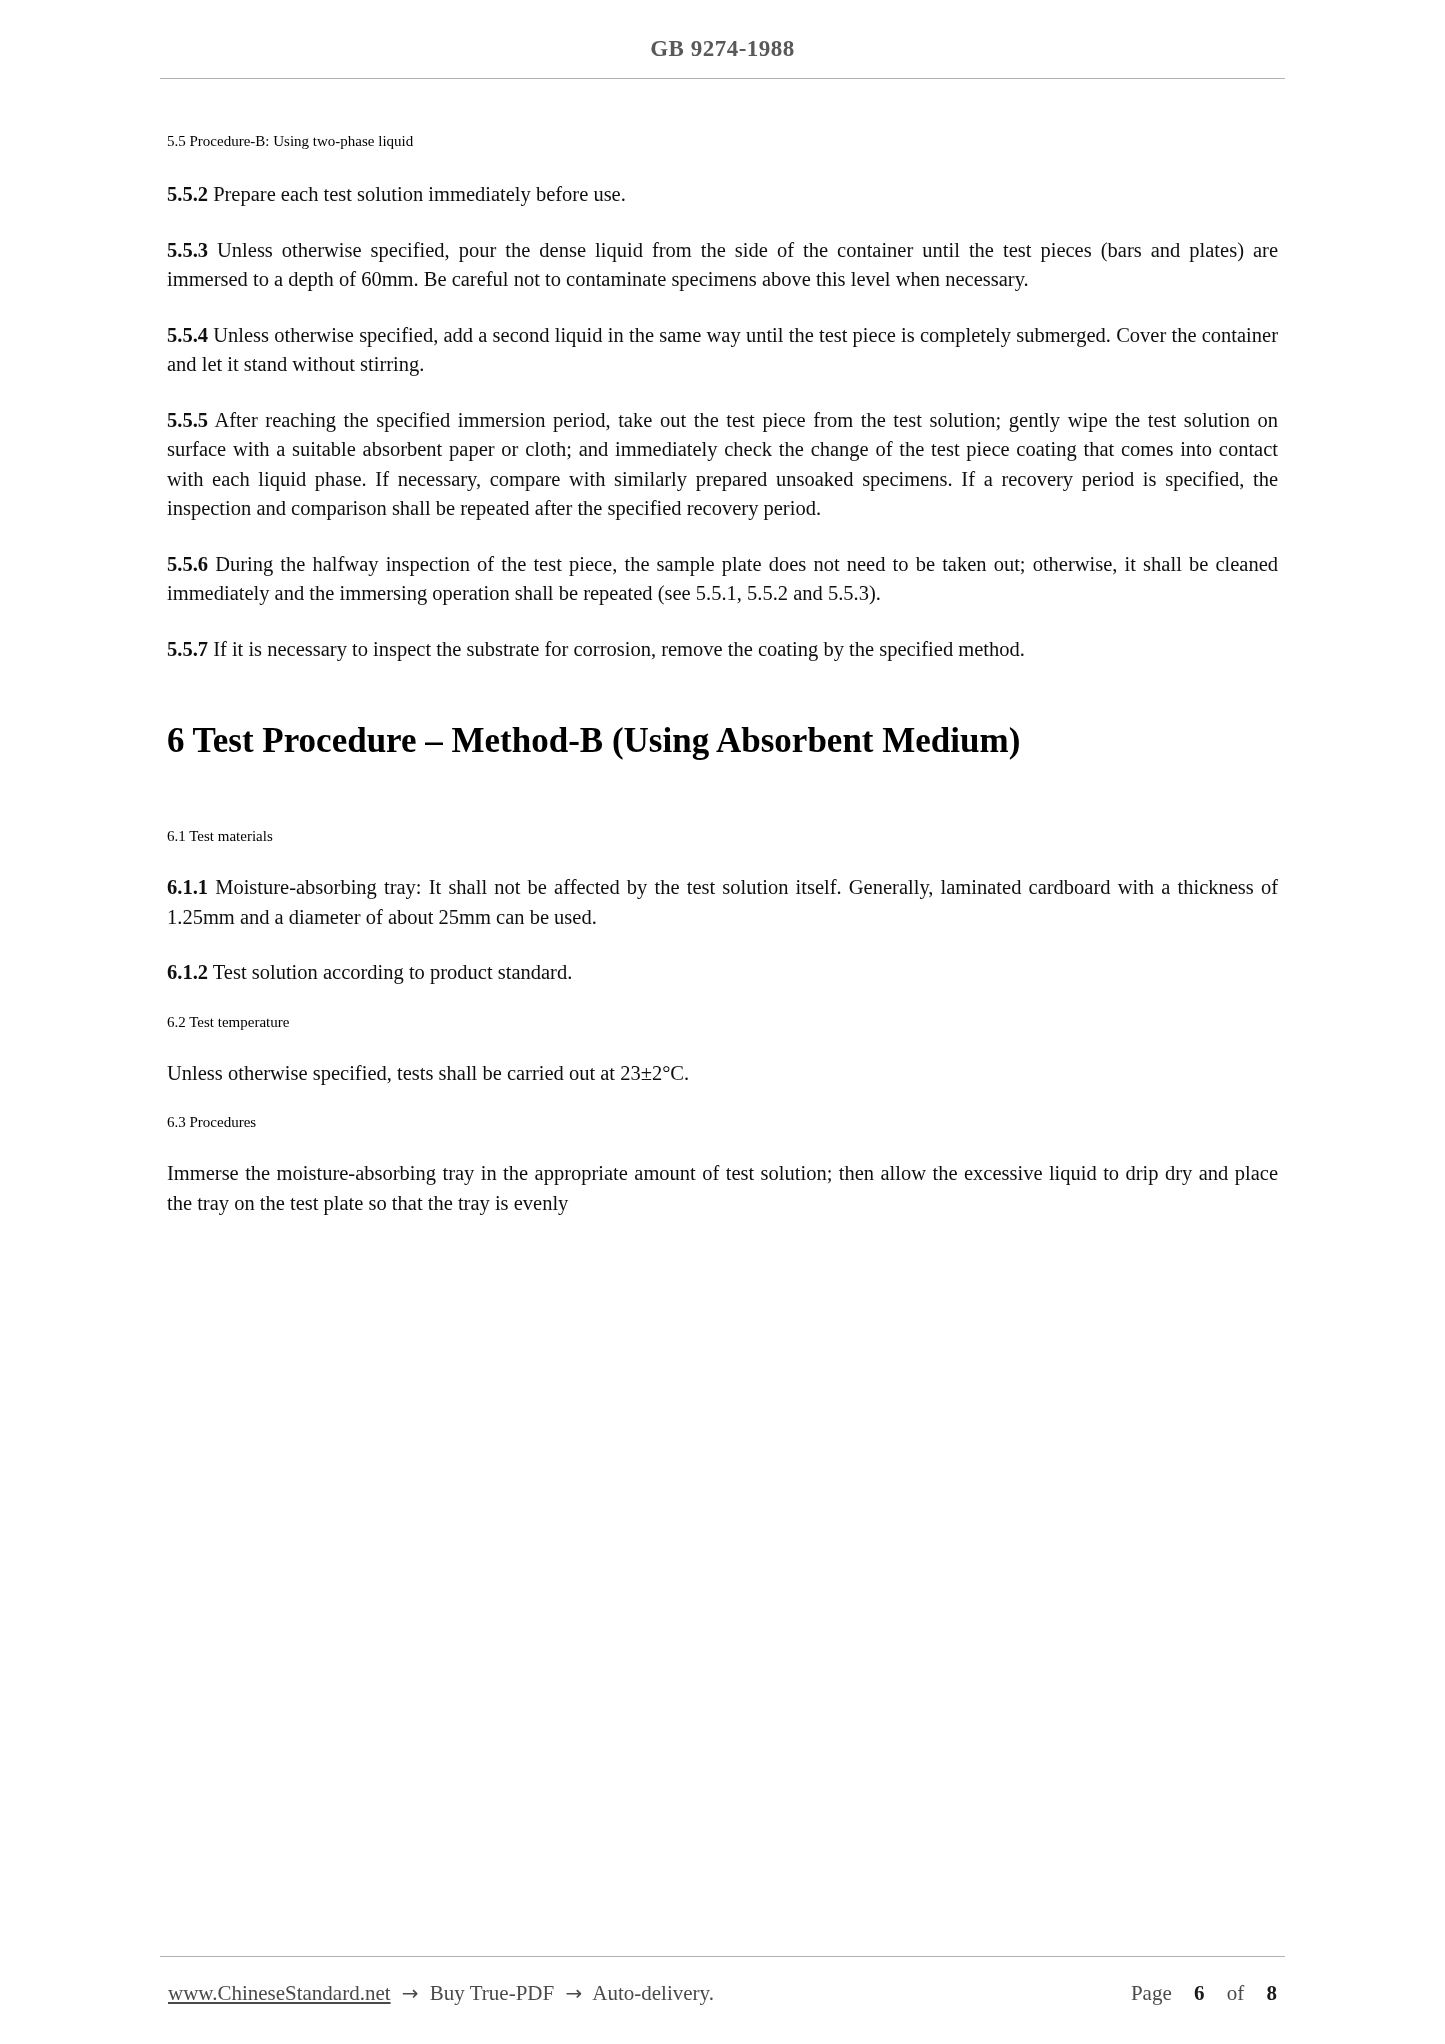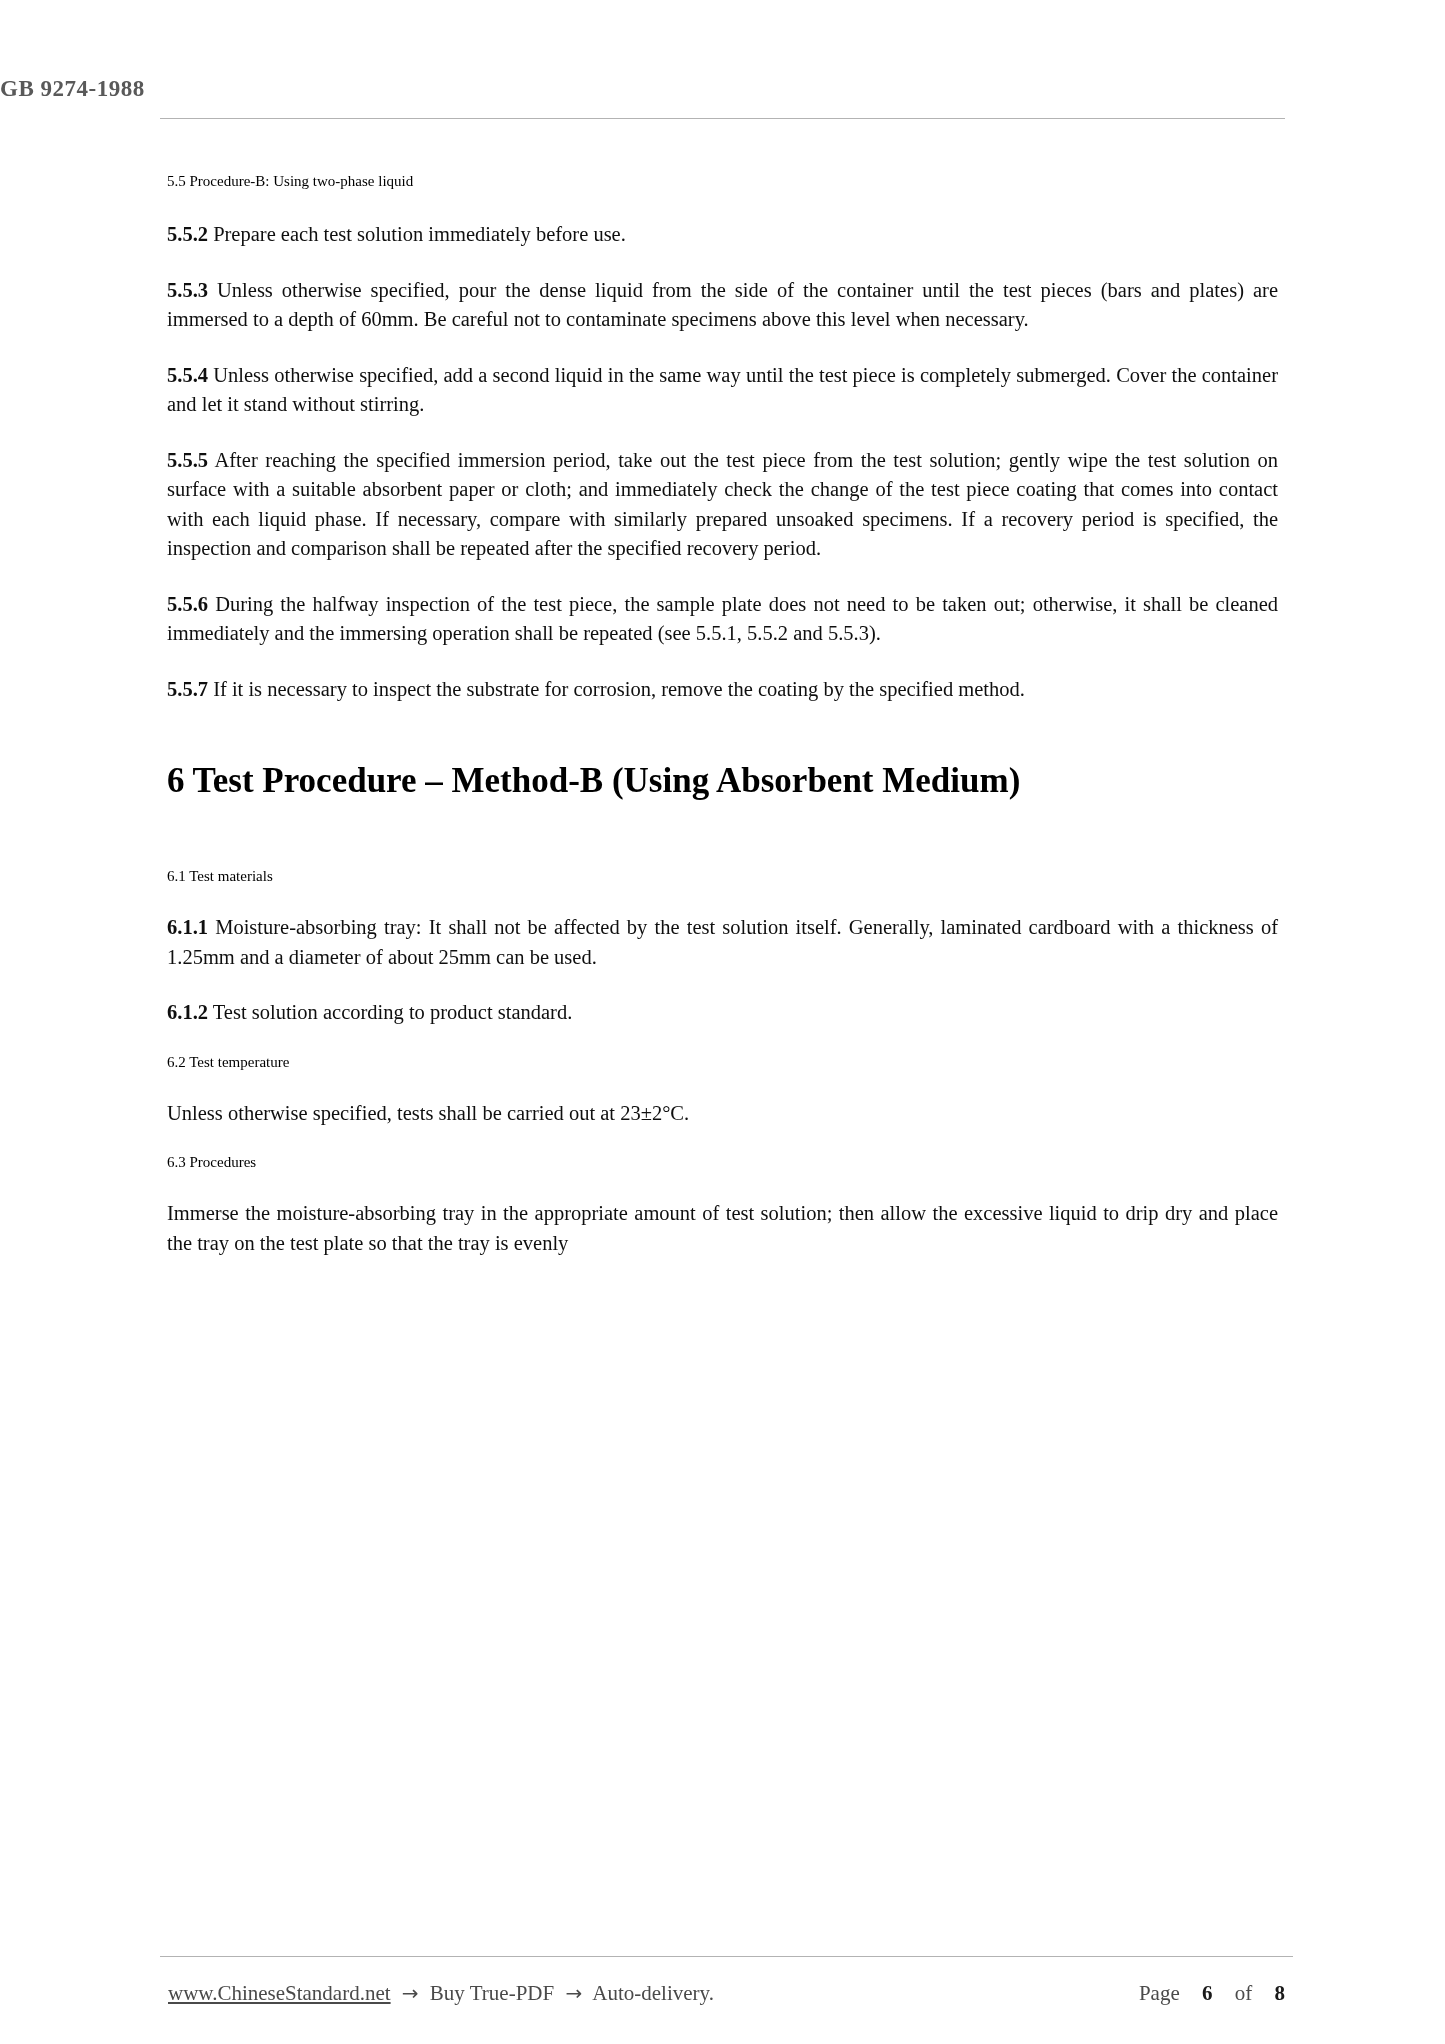--- a/index.html
+++ b/index.html
@@ -12,22 +12,22 @@
     position: relative;
     overflow: hidden;
   }
   .page {
     position: relative;
     width: 1445px;
     height: 2044px;
     background: #ffffff;
   }
   header.page-header {
-    padding-top: 76px;
-    text-align: left;
+    padding-top: 36px;
+    text-align: center;
   }
   .doc-code {
     font-weight: bold;
     font-size: 23px;
     color: #595959;
     letter-spacing: 0.5px;
   }
   .header-rule {
     border: none;
     border-top: 1px solid #b3b3b3;
@@ -57,21 +57,21 @@
     font-size: 35px;
     font-weight: bold;
     color: #000000;
     margin: 56px 0 66px 0;
     text-align: left;
     line-height: 1.2;
   }
   footer.page-footer {
     position: absolute;
     left: 160px;
-    right: 152px;
+    right: 160px;
     bottom: 38px;
   }
   .footer-rule {
     border: none;
     border-top: 1px solid #b3b3b3;
     margin-bottom: 24px;
   }
   .footer-row {
     display: flex;
     justify-content: space-between;

